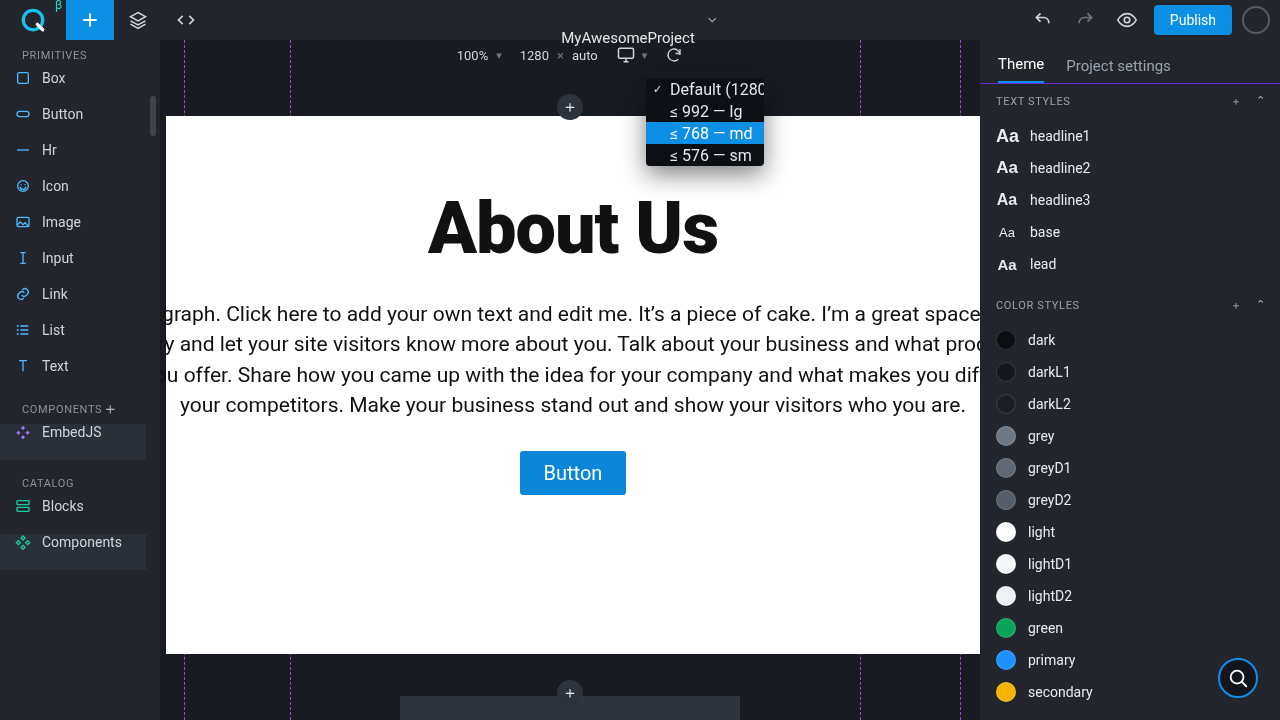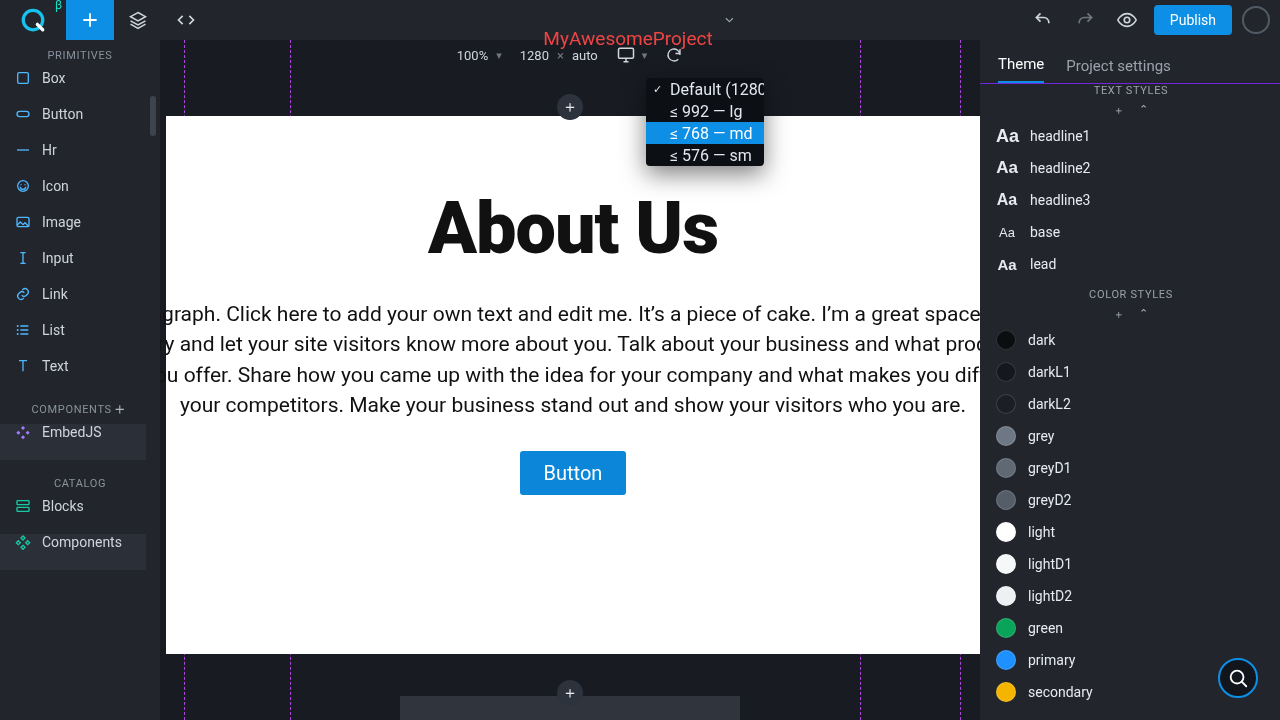--- a/index.html
+++ b/index.html
@@ -14,21 +14,21 @@
     --blue:#0e8fe6;
     --blue2:#0b86d8;
   }
   
   .topbar{display:flex;align-items:center;height:40px;background:var(--bg1);color:var(--text);position:relative;z-index:30;}
   .tb-left{display:flex;align-items:center;height:100%;}
   .tb-btn{width:48px;height:100%;display:flex;align-items:center;justify-content:center;color:#d5dbe3;}
   .tb-logo{width:66px;display:flex;align-items:center;justify-content:center;}
   .tb-add{background:var(--blue);color:#fff;}
   .tb-center{position:absolute;left:50%;top:0;transform:translateX(-50%);height:100%;display:flex;align-items:center;gap:10px;}
-  .proj{color:#ef4444;font-size:19px;margin-top:36px;}
+  .proj{color:#e5e5e5;font-size:15px;margin-top:36px;}
   .tb-right{margin-left:auto;display:flex;align-items:center;height:100%;gap:0;padding-right:10px;}
   .tb-ico{width:42px;height:100%;display:flex;align-items:center;justify-content:center;color:#cfd5dd;}
   .publish{background:var(--blue);color:#fff;border:none;height:30px;padding:0 16px;border-radius:4px;font-size:14px;margin-left:6px;}
   .avatar{width:28px;height:28px;border-radius:50%;border:2px solid #525a65;margin-left:10px;}
   .beta{position:relative;}
   .beta::after{content:"β";position:absolute;top:-2px;right:4px;color:#13e0c7;font-size:12px;}
 
   
   .canvas-toolbar{position:absolute;left:160px;right:300px;top:40px;height:30px;display:flex;align-items:center;justify-content:center;gap:18px;color:#cfd5dd;font-size:13px;z-index:20;}
   .ct-group{display:flex;align-items:center;gap:8px;}
@@ -37,21 +37,21 @@
   .ct-ico{display:flex;align-items:center;gap:6px;}
 
   
   .bp-pop{position:absolute;left:646px;top:78px;width:118px;background:#0c0f13;border-radius:4px;overflow:hidden;box-shadow:0 8px 24px rgba(0,0,0,.5);z-index:40;font-size:16px;color:#e3e7ee;}
   .bp-item{height:22px;display:flex;align-items:center;padding:0 10px 0 24px;position:relative;white-space:nowrap;}
   .bp-item.sel{background:var(--blue);color:#fff;}
   .bp-check::before{content:"✓";position:absolute;left:7px;font-size:11px;}
 
   
   .left{position:absolute;left:0;top:40px;bottom:0;width:160px;background:var(--bg1);overflow:hidden;z-index:15;}
-  .l-sec-h{display:flex;align-items:center;justify-content:center;height:30px;padding:0 22px;color:#8a929d;font-size:11px;letter-spacing:.06em;}
+  .l-sec-h{display:flex;align-items:center;justify-content:flex-start;height:30px;padding:0 22px;color:#8a929d;font-size:11px;letter-spacing:.06em;}
   .l-item{display:flex;align-items:flex-start;height:36px;padding:0 12px;gap:10px;color:#cfd5dd;font-size:14px;border-left:2px solid transparent;margin-right:14px;}
   .l-item .li-ico{width:18px;display:flex;align-items:center;justify-content:center;color:#4fb7ff;}
   .l-item:hover,.l-item.hover{background:#2b3038;}
   .l-item.comp .li-ico{color:#a87bff;}
   .l-item.catalog .li-ico{color:#19c9a3;}
   .prim-wrap{margin-right:0;}
   .scroll-fake{position:absolute;right:4px;top:56px;width:6px;height:40px;background:#3e444d;border-radius:3px;}
   .l-sep{height:8px;}
 
   
@@ -64,21 +64,21 @@
   .page .btn{display:block;margin:30px auto 0 auto;background:var(--blue2);color:#fff;border:none;font-size:20px;padding:10px 24px;border-radius:3px;}
   .add-fab{position:absolute;left:50%;transform:translateX(-50%);width:26px;height:26px;border-radius:50%;background:#2d333c;color:#e9edf2;display:flex;align-items:center;justify-content:center;font-size:16px;z-index:18;}
   .fab-top{top:54px;} .fab-bot{bottom:14px;}
   .below-block{position:absolute;left:240px;right:240px;bottom:0;height:24px;background:#30353d;}
 
   
   .right{position:absolute;right:0;top:40px;bottom:0;width:300px;background:var(--bg1);color:#cfd5dd;overflow:hidden;z-index:15;}
   .tabs{display:flex;align-items:flex-end;height:44px;padding:0 18px;gap:22px;border-bottom:1px solid #6d28d9;}
   .tab{font-size:15px;color:#9aa2ad;padding-bottom:8px;}
   .tab.active{color:#fff;border-bottom:2px solid var(--blue);}
-  .r-sec-h{display:flex;align-items:center;justify-content:space-between;height:34px;padding:0 14px 0 16px;font-size:11px;color:#9aa2ad;letter-spacing:.06em;flex-direction:column;}
+  .r-sec-h{display:flex;align-items:center;justify-content:space-between;height:34px;padding:0 14px 0 16px;font-size:11px;color:#9aa2ad;letter-spacing:.06em;}
   .r-sec-h .acts{display:flex;gap:14px;color:#aeb5bf;}
   .styles{padding:2px 6px 8px 6px;}
   .ts-item{display:flex;align-items:center;height:32px;padding:0 10px;gap:12px;font-size:14px;color:#e7ebf1;}
   .ts-aa{width:22px;text-align:center;font-family:Liberation Sans, sans-serif;}
   .ts-h1 .ts-aa{font-weight:900;font-size:18px;}
   .ts-h2 .ts-aa{font-weight:800;font-size:17px;}
   .ts-h3 .ts-aa{font-weight:700;font-size:16px;}
   .ts-base .ts-aa{font-weight:400;font-size:13px;}
   .ts-lead .ts-aa{font-weight:600;font-size:15px;}
   .cs-item{display:flex;align-items:center;height:32px;padding:0 10px;gap:12px;font-size:14px;color:#e7ebf1;}

